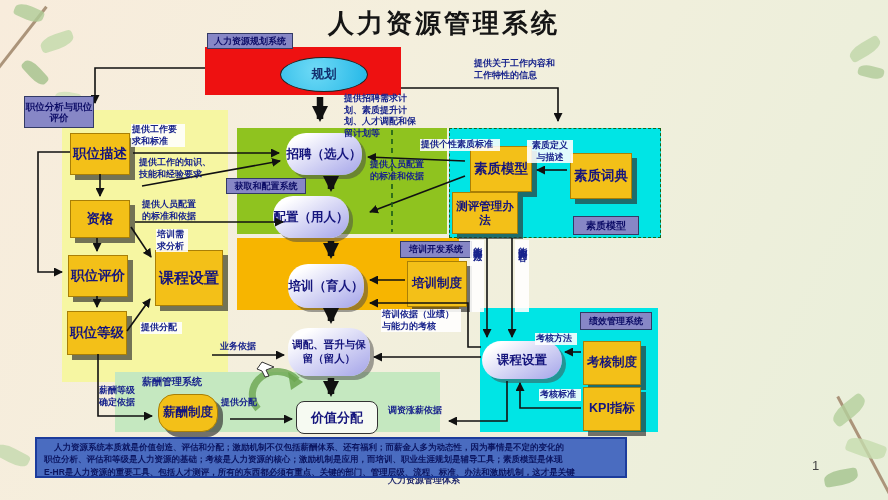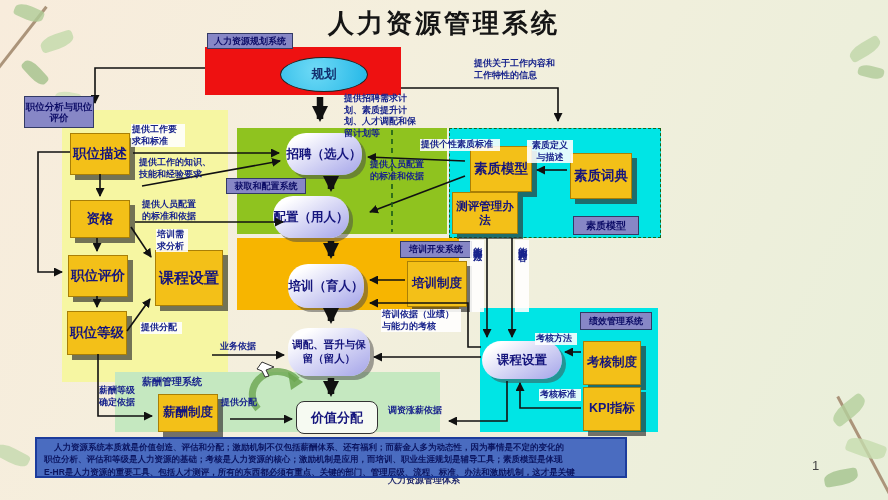--- a/index.html
+++ b/index.html
@@ -86,21 +86,21 @@
 
   <div class="region" style="left:237px;top:238px;width:222px;height:72px;background:#f7b500;"></div>
   <div class="tag" style="left:400px;top:241px;width:70px;height:15px;">培训开发系统</div>
   <div class="round" style="left:288px;top:264px;width:76px;height:44px;">培训（育人）</div>
   <div class="gold" style="left:407px;top:261px;width:58px;height:44px;font-size:12.5px;">培训制度</div>
 
   <div class="round" style="left:288px;top:328px;width:82px;height:48px;font-size:10.5px;">调配、晋升与保留（留人）</div>
 
   <div class="region" style="left:115px;top:372px;width:325px;height:60px;background:#c5e8c0;"></div>
   <div class="ann" style="left:142px;top:375px;width:100px;font-size:10px;">薪酬管理系统</div>
-  <div class="gold" style="left:158px;top:394px;width:58px;height:36px;font-size:12.5px;">薪酬制度</div>
+  <div class="gold" style="left:158px;top:394px;width:58px;height:36px;font-size:12.5px;border-radius:16px;">薪酬制度</div>
   <div class="plain" style="left:296px;top:401px;width:80px;height:31px;">价值分配</div>
 
   <div class="region" style="left:480px;top:308px;width:178px;height:124px;background:#00e5e5;"></div>
   <div class="tag" style="left:580px;top:312px;width:70px;height:16px;">绩效管理系统</div>
   <div class="round" style="left:482px;top:341px;width:80px;height:38px;">课程设置</div>
   <div class="gold" style="left:583px;top:341px;width:56px;height:42px;font-size:12.5px;">考核制度</div>
   <div class="gold" style="left:583px;top:387px;width:56px;height:42px;font-size:12.5px;">KPI指标</div>
 
   <svg id="connector-layer" width="888" height="500" viewBox="0 0 888 500">
     <defs>

